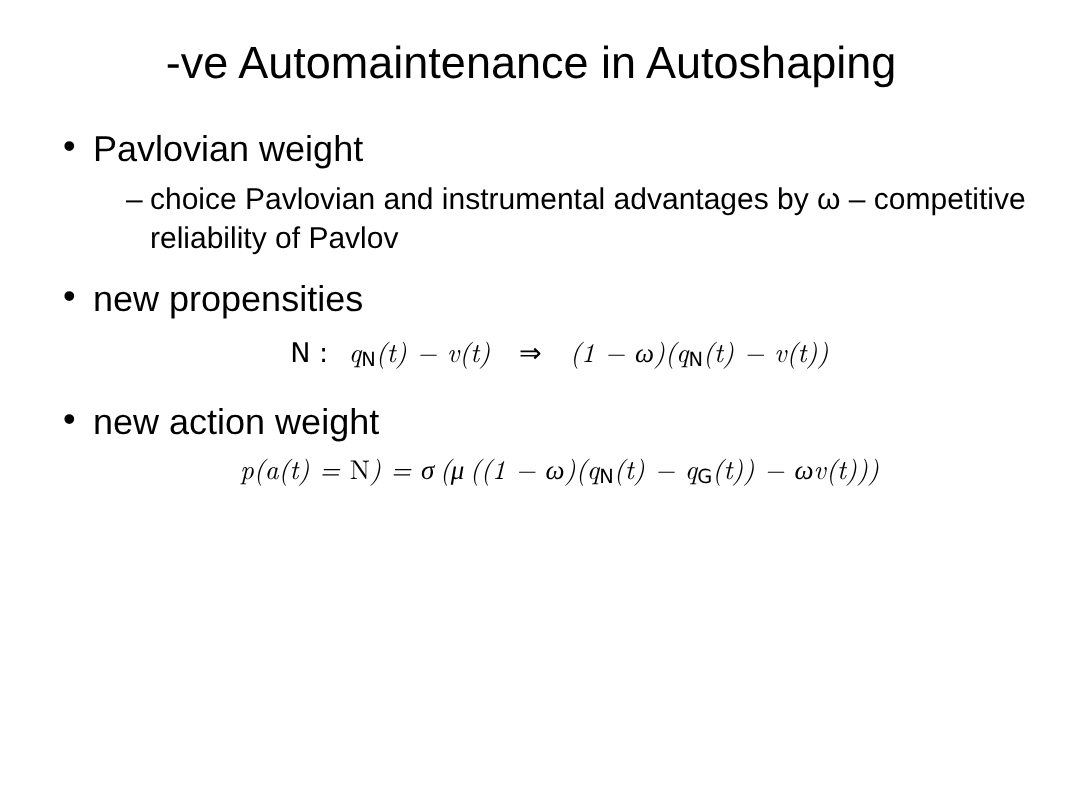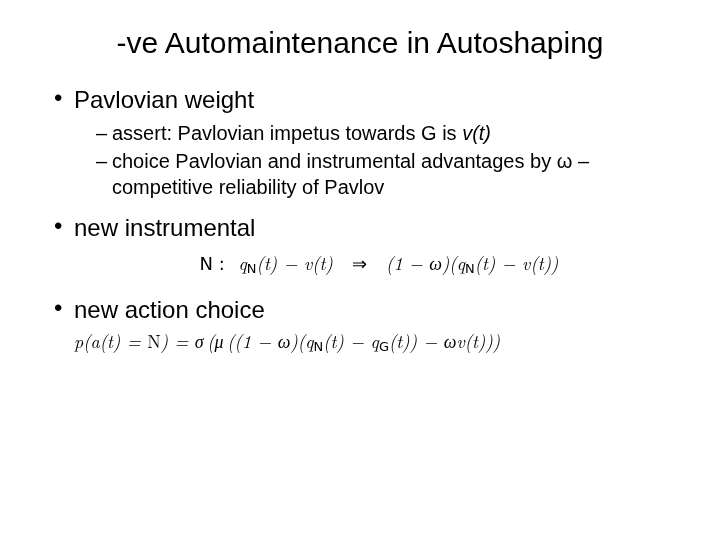--- a/index.html
+++ b/index.html
@@ -8,21 +8,21 @@
     width: 720px;
     height: 540px;
     background: #ffffff;
     font-family: Arial, Helvetica, sans-serif;
     color: #000;
   }
   .slide {
     width: 720px;
     height: 540px;
     box-sizing: border-box;
-    padding: 18px 36px 24px 36px;
+    padding: 18px 36px 24px 24px;
   }
   .title {
     font-size: 30px;
     text-align: center;
     margin: 8px 0 26px 0;
     font-weight: 400;
   }
   ul.top {
     list-style: none;
     padding-left: 18px;
@@ -93,62 +93,60 @@
     vertical-align: -0.25em;
     font-style: normal;
     font-family: 'DejaVu Sans', Arial, sans-serif;
   }
   .arrow {
     display: inline-block;
     margin: 0 14px;
     font-style: normal;
   }
   .center {
+    text-align: center;
   }
   .eq2 {
     font-family: 'Latin Modern Roman', 'Computer Modern', Georgia, serif;
     font-size: 18px;
     margin-top: 4px;
   }
 </style>
 </head>
 <body>
 
 <div class="slide">
 
   <div class="title">-ve Automaintenance in Autoshaping</div>
 
   <ul class="top">
     <li>
       <span>Pavlovian weight</span>
       <ul class="sub">
         <li>
-          <span>assert: Pavlovian impetus towards G is </span><span class="ital">v(t)</span>
-        </li>
-        <li>
           <span>choice Pavlovian and instrumental advantages by </span><span>ω</span><span> – competitive reliability of Pavlov</span>
         </li>
       </ul>
     </li>
 
     <li>
-      <span>new instrumental</span>
+      <span>new propensities</span>
       <div class="eqwrap">
         <div class="eq">
           <div class="eq-row">
             <span class="lbl">N :</span>
             <span class="math">q<span class="sub-idx">N</span>(t) − v(t)</span>
             <span class="arrow">⇒</span>
             <span class="math">(1 − ω)(q<span class="sub-idx">N</span>(t) − v(t))</span>
           </div>
         </div>
       </div>
     </li>
 
     <li>
-      <span>new action choice</span>
+      <span>new action weight</span>
       <div class="center eq2">
         <span class="math">p(a(t) = <span style="font-style:normal">N</span>) = σ (μ ((1 − ω)(q<span class="sub-idx">N</span>(t) − q<span class="sub-idx">G</span>(t)) − ωv(t)))</span>
       </div>
     </li>
   </ul>
 
 </div>
 
 </body></html>

